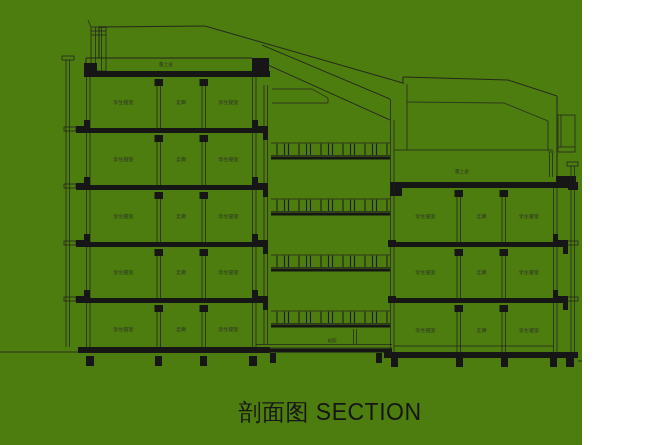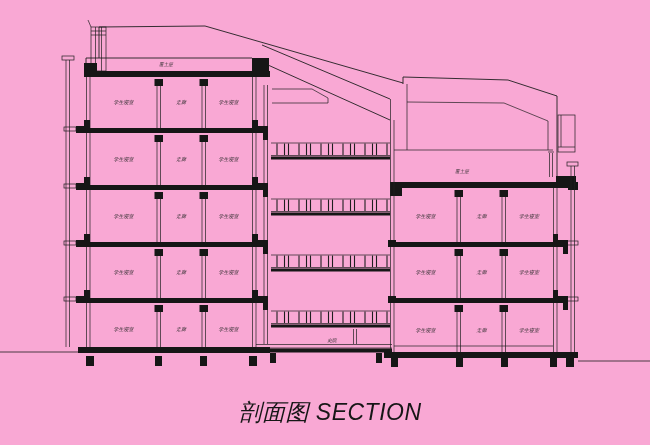--- a/index.html
+++ b/index.html
@@ -1,17 +1,17 @@
 <!DOCTYPE html>
 <html><head>
 <meta charset="utf-8">
 <style>
   html,body{margin:0;padding:0;background:#ffffff;}
-  .sheet{position:relative;width:650px;height:445px;background:#f9a8d4;overflow:hidden;
-         font-family:"Liberation Sans","DejaVu Sans",sans-serif;font-style:italic;}
+  .sheet{position:relative;width:582px;height:445px;background:#4d7c0f;overflow:hidden;
+         font-family:"Liberation Sans","DejaVu Sans",sans-serif;}
   svg{position:absolute;left:0;top:0;}
   .lab{font-family:"Liberation Sans","DejaVu Sans",sans-serif;fill:#2a2a2a;}
   .title-t{font-family:"Liberation Sans","DejaVu Sans",sans-serif;fill:#161616;letter-spacing:0.5px;}
 </style>
 </head>
 <body>
 
 <div class="sheet">
 <svg width="650" height="445" viewBox="0 0 650 445">
 

